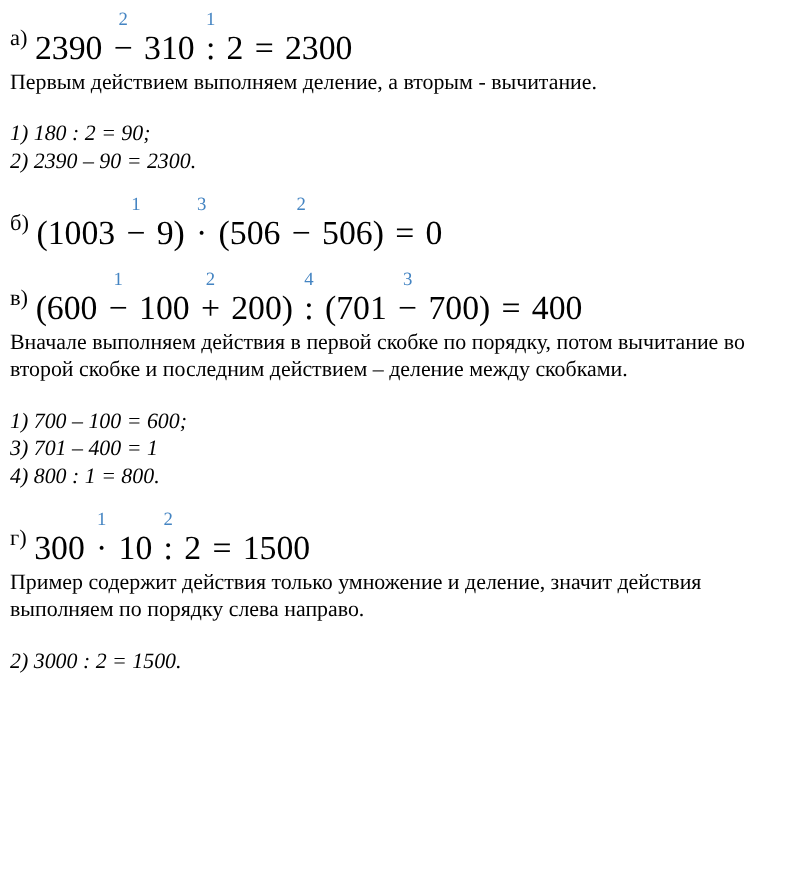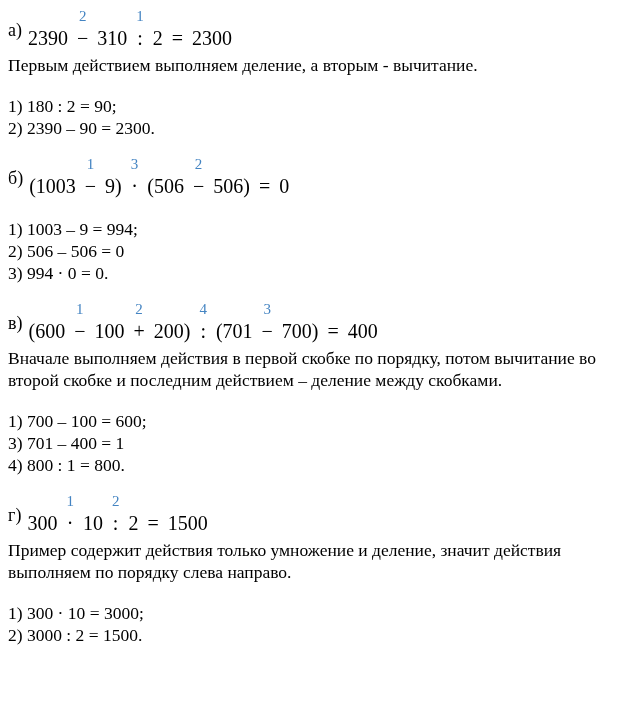--- a/index.html
+++ b/index.html
@@ -30,34 +30,35 @@
     flex-direction: column;
     align-items: center;
   }
   .order {
     font-size: 15px;
     line-height: 17px;
     min-height: 17px;
     color: #4484c2;
   }
   .sym {
-    font-size: 20px;
+    font-size: 27px;
     line-height: 26px;
     white-space: pre;
   }
   .explanation {
     font-size: 17.5px;
     line-height: 22px;
     margin: 3px 0 0 0;
     max-width: 620px;
   }
   .steps { margin-top: 19px; }
   .step {
     font-size: 17.5px;
     line-height: 22px;
+    font-style: italic;
   }
 </style>
 </head>
 <body>
 
 <div class="page">
   <section class="part">
     <div class="math-row">
       <span class="part-label">а)</span>
     <span class="token">
@@ -128,25 +129,20 @@
           <span class="sym">506)</span>
         </span>
         <span class="token">
           <span class="order"></span>
           <span class="sym">=</span>
         </span>
         <span class="token">
           <span class="order"></span>
           <span class="sym">0</span>
         </span>
-      </div>
-    <div class="steps">
-        <div class="step">1) 1003 – 9 = 994;</div>
-        <div class="step">2) 506 – 506 = 0</div>
-        <div class="step">3) 994 · 0 = 0.</div>
       </div>
   </section>
 
   <section class="part">
     <div class="math-row">
       <span class="part-label">в)</span>
     <span class="token">
           <span class="order"></span>
           <span class="sym">(600</span>
         </span>
@@ -226,17 +222,16 @@
           <span class="order"></span>
           <span class="sym">=</span>
         </span>
         <span class="token">
           <span class="order"></span>
           <span class="sym">1500</span>
         </span>
       </div>
     <p class="explanation">Пример содержит действия только умножение и деление, значит действия выполняем по порядку слева направо.</p>
     <div class="steps">
-        <div class="step">1) 300 · 10 = 3000;</div>
         <div class="step">2) 3000 : 2 = 1500.</div>
       </div>
   </section>
 </div>
 
 </body></html>

